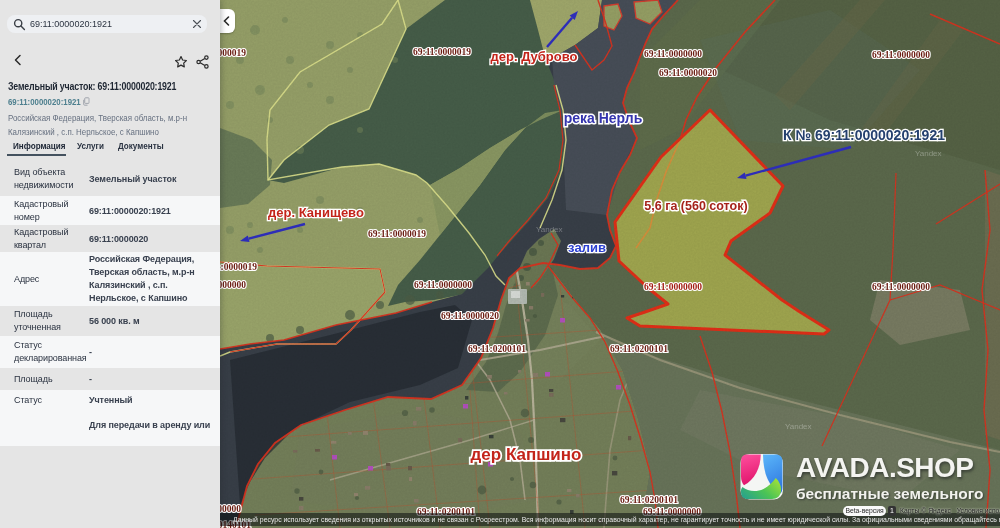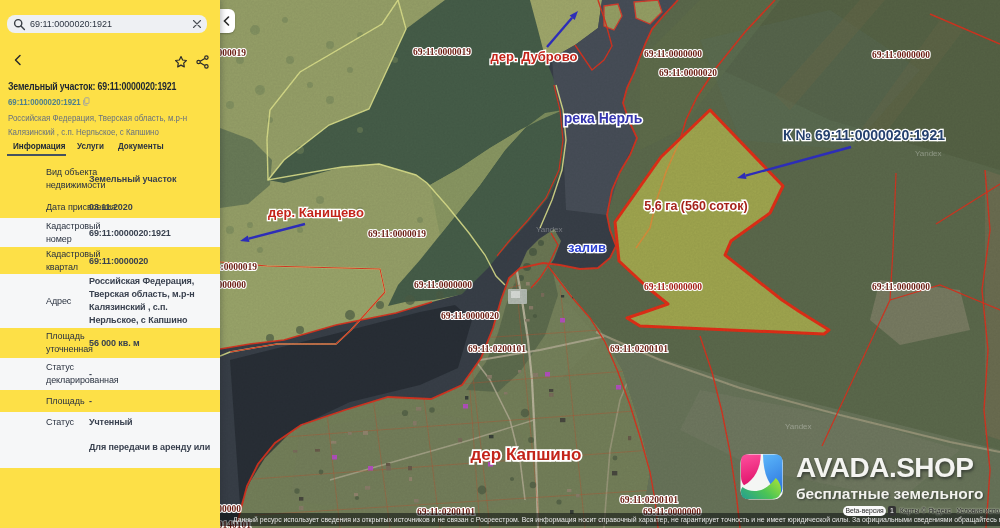--- a/index.html
+++ b/index.html
@@ -1,30 +1,30 @@
 <!DOCTYPE html>
 <html><head><meta charset="utf-8">
 <style>
   html,body{margin:0;padding:0;}
   body{width:1000px;height:528px;overflow:hidden;position:relative;font-family:"Liberation Sans",sans-serif;background:#fff;}
   #map{position:absolute;left:220px;top:0;width:780px;height:528px;overflow:hidden;}
-  #sidebar{position:absolute;left:0;top:0;width:220px;height:528px;background:#fde047;z-index:5;overflow:hidden;box-shadow:2px 0 5px rgba(30,35,40,0.25);}
+  #sidebar{position:absolute;left:0;top:0;width:220px;height:528px;background:#e5e5e5;z-index:5;overflow:hidden;box-shadow:2px 0 5px rgba(30,35,40,0.25);}
   .sb-search{position:absolute;left:7px;top:15px;width:200px;height:18px;background:#eef0f3;border-radius:8px;}
   .sb-search .q{position:absolute;left:23px;top:4px;font-size:9px;color:#2b3340;}
   .sb-title{position:absolute;left:8px;top:80px;white-space:nowrap;font-size:11px;font-weight:bold;color:#1d2531;letter-spacing:-0.2px;transform:scaleX(0.8);transform-origin:0 0;}
   .sb-link{position:absolute;left:8px;top:97px;font-size:9px;font-weight:bold;color:#4d7f8e;transform:scaleX(0.87);transform-origin:0 0;}
   .sb-addr{position:absolute;left:8px;top:112px;width:240px;white-space:nowrap;font-size:9px;color:#667080;line-height:13.5px;transform:scaleX(0.88);transform-origin:0 0;}
   .tab1{position:absolute;left:13px;top:141px;font-size:9px;font-weight:bold;color:#202938;transform:scaleX(0.9);transform-origin:0 0;}
   .tab2{position:absolute;left:77px;top:141px;font-size:9px;font-weight:bold;color:#2a3342;transform:scaleX(0.9);transform-origin:0 0;}
   .tab3{position:absolute;left:118px;top:141px;font-size:9px;font-weight:bold;color:#2a3342;transform:scaleX(0.9);transform-origin:0 0;}
   .tabu{position:absolute;left:7px;top:154px;width:59px;height:2px;background:#44525f;}
   .rows{position:absolute;left:0;top:162px;width:220px;}
   .row{position:relative;width:220px;}
   .row.g{background:#f6f7f8;}
-  .rl{position:absolute;left:14px;top:50%;transform:translateY(-50%);width:74px;font-size:9px;color:#2a3240;line-height:13px;letter-spacing:-0.1px;margin-left:32px;}
+  .rl{position:absolute;left:14px;top:50%;transform:translateY(-50%);width:74px;font-size:9px;color:#2a3240;line-height:13px;letter-spacing:-0.1px;}
   .rv{position:absolute;left:89px;top:50%;transform:translateY(-50%);width:120px;font-size:9px;color:#39414f;line-height:13px;letter-spacing:-0.1px;font-weight:bold;}
   .backbtn{position:absolute;left:0px;top:9px;width:15px;height:24px;background:#fff;border-radius:0 6px 6px 0;z-index:4;box-shadow:0 1px 2px rgba(0,0,0,.25);}
   .avada{position:absolute;left:519px;top:453px;width:260px;z-index:3;}
   .av-t1{position:absolute;left:57px;top:-1px;white-space:nowrap;font-size:28px;font-weight:bold;color:#f4f4f1;letter-spacing:-0.5px;text-shadow:1px 2px 3px rgba(45,50,45,.8);}
   .av-t2{position:absolute;left:57px;top:32px;white-space:nowrap;font-size:15.5px;font-weight:bold;color:#f2f2ee;text-shadow:1px 1px 2px rgba(45,50,45,.8);}
   .attr{position:absolute;left:0;top:513px;width:780px;height:13px;background:rgba(10,12,14,.55);z-index:3;}
   .attr span{position:absolute;left:13px;top:3px;font-size:6.9px;color:#e8e8e8;white-space:nowrap;}
   .beta{position:absolute;left:623px;top:506px;width:43px;height:10px;background:#fafafa;border-radius:5px;z-index:4;font-size:6.8px;color:#2a2a2a;text-align:center;line-height:10px;}
   .b1{position:absolute;left:668px;top:506px;width:8px;height:10px;background:#333;border-radius:2px;z-index:4;font-size:7px;color:#fff;text-align:center;line-height:10px;}
   .ycred{position:absolute;left:680px;top:507px;z-index:4;font-size:6.8px;color:#1e1e1e;white-space:nowrap;text-shadow:0 0 2px #cfd3c8,0 0 2px #cfd3c8;}
@@ -343,24 +343,20 @@
  <div class="sb-addr">Российская Федерация, Тверская область, м.р-н<br>Калязинский , с.п. Нерльское, с Капшино</div>
  <div class="tab1">Информация</div>
     <div class="tab2">Услуги</div>
     <div class="tab3">Документы</div>
  <div class="tabu"></div>
  <div class="rows">
   <div class="row" style="height:34px">
         <span class="rl">Вид объекта недвижимости</span>
         <span class="rv">Земельный участок</span>
       </div>
-  <div class="row" style="height:22px">
-        <span class="rl" style="width:95px">Дата присвоения</span>
-        <span class="rv">03.11.2020</span>
-      </div>
   <div class="row g" style="height:29px">
         <span class="rl">Кадастровый номер</span>
         <span class="rv">69:11:0000020:1921</span>
       </div>
   <div class="row" style="height:27px">
         <span class="rl">Кадастровый квартал</span>
         <span class="rv">69:11:0000020</span>
       </div>
   <div class="row g" style="height:54px">
         <span class="rl">Адрес</span>

